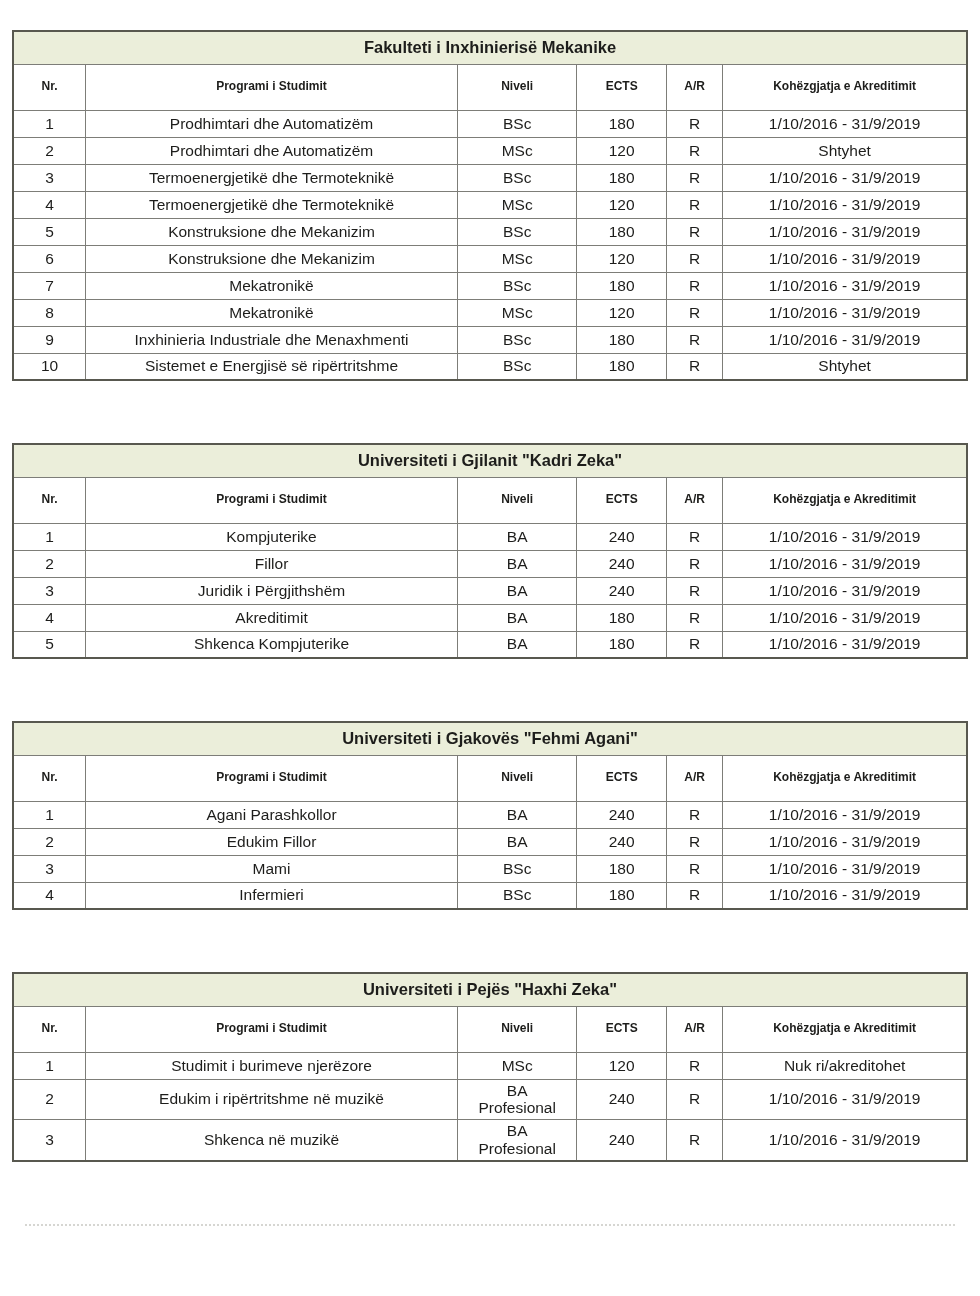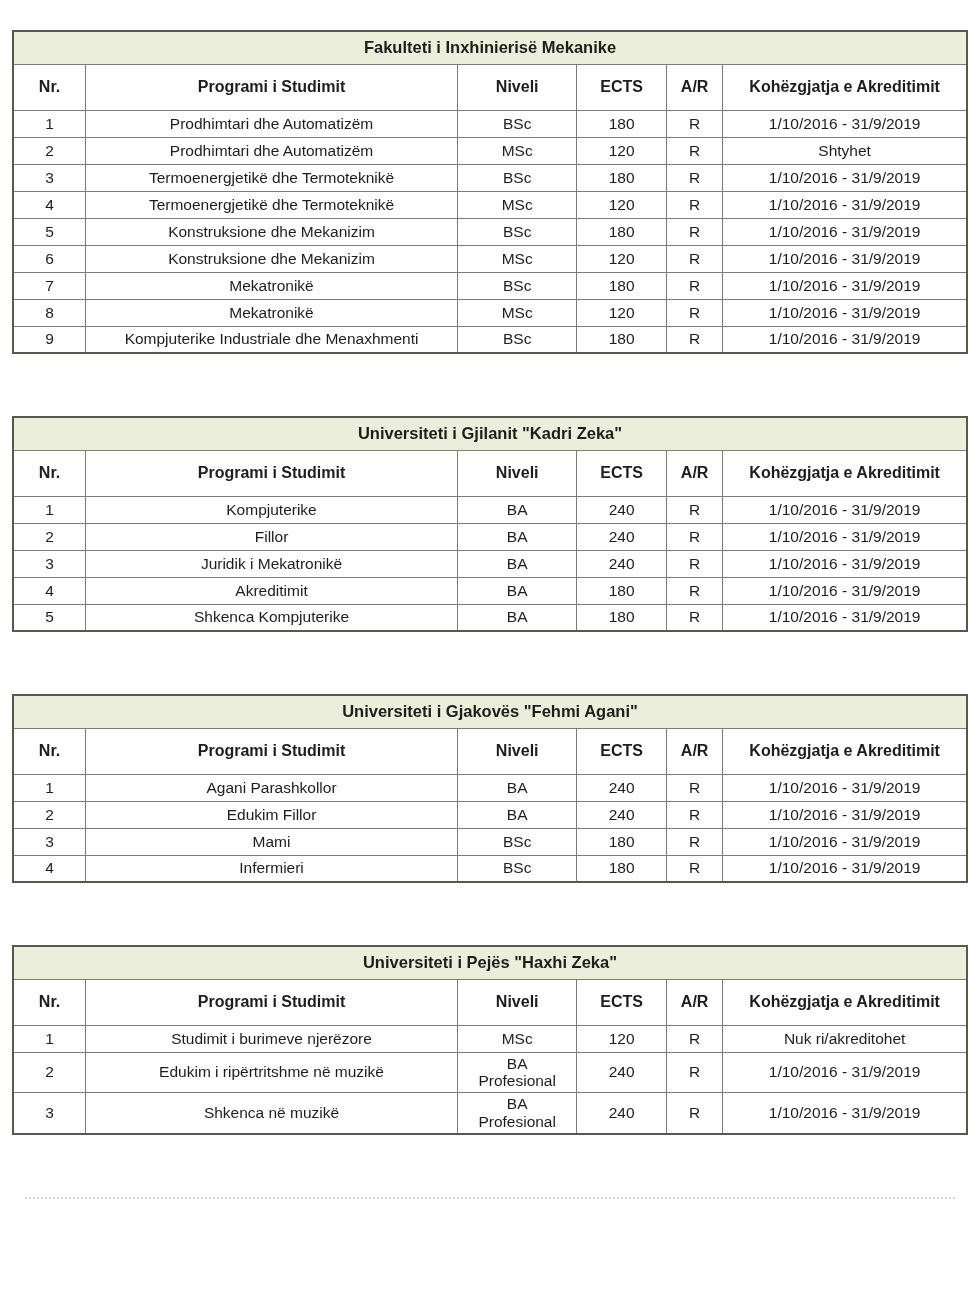--- a/index.html
+++ b/index.html
@@ -32,21 +32,21 @@
   }
   .title-cell{
     background:var(--band);
     font-weight:bold;
     font-size:16.5px;
     height:33px;
     border-bottom:2px solid var(--outer);
   }
   thead th.colhead{
     font-weight:bold;
-    font-size:16px;
+    font-size:12px;
     height:46px;
     line-height:1.15;
     background:#ffffff;
     margin-top:14px;
   }
   tbody td{
     font-size:15.5px;
     height:27px;
     white-space:pre-line;
     line-height:1.15;
@@ -152,25 +152,33 @@
         <tr>
           <td>8</td>
           <td>Mekatronikë</td>
           <td>MSc</td>
           <td>120</td>
           <td>R</td>
           <td>1/10/2016 - 31/9/2019</td>
         </tr>
         <tr>
           <td>9</td>
-          <td>Kompjuterike Industriale dhe Menaxhmenti</td>
-          <td>BSc</td>
-          <td>180</td>
-          <td>R</td>
-          <td>1/10/2016 - 31/9/2019</td>
+          <td>Inxhinieria Industriale dhe Menaxhmenti</td>
+          <td>BSc</td>
+          <td>180</td>
+          <td>R</td>
+          <td>1/10/2016 - 31/9/2019</td>
+        </tr>
+        <tr>
+          <td>10</td>
+          <td>Sistemet e Energjisë së ripërtritshme</td>
+          <td>BSc</td>
+          <td>180</td>
+          <td>R</td>
+          <td>Shtyhet</td>
         </tr>
       </tbody>
   </table>
 
   <table class="acc">
     <colgroup>
       <col class="c-nr">
         <col class="c-program">
         <col class="c-niveli">
       <col class="c-ects">
@@ -202,21 +210,21 @@
         <tr>
           <td>2</td>
           <td>Fillor</td>
           <td>BA</td>
           <td>240</td>
           <td>R</td>
           <td>1/10/2016 - 31/9/2019</td>
         </tr>
         <tr>
           <td>3</td>
-          <td>Juridik i Mekatronikë</td>
+          <td>Juridik i Përgjithshëm</td>
           <td>BA</td>
           <td>240</td>
           <td>R</td>
           <td>1/10/2016 - 31/9/2019</td>
         </tr>
         <tr>
           <td>4</td>
           <td>Akreditimit</td>
           <td>BA</td>
           <td>180</td>

